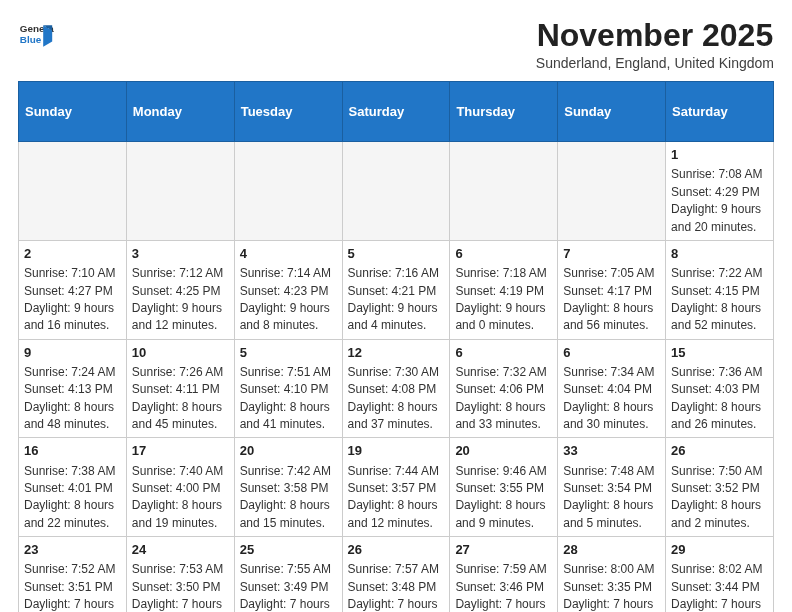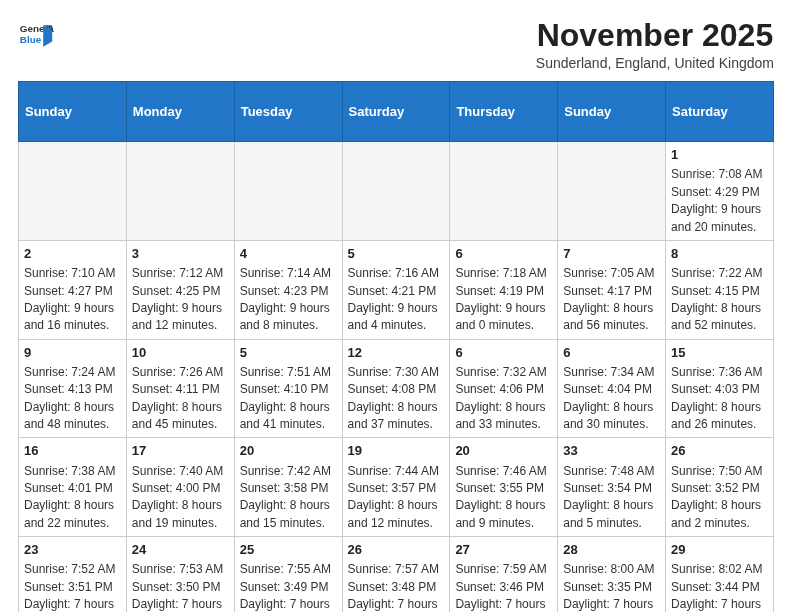--- a/index.html
+++ b/index.html
@@ -262,21 +262,21 @@
           </td>
           <td>
             <span class="day-number">19</span>
             <div class="day-info">Sunrise: 7:44 AM
 Sunset: 3:57 PM
 Daylight: 8 hours
 and 12 minutes.</div>
           </td>
           <td>
             <span class="day-number">20</span>
-            <div class="day-info">Sunrise: 7:46 AM
+            <div class="day-info">Sunrise: 9:46 AM
 Sunset: 3:55 PM
 Daylight: 8 hours
 and 9 minutes.</div>
           </td>
           <td>
             <span class="day-number">33</span>
             <div class="day-info">Sunrise: 7:48 AM
 Sunset: 3:54 PM
 Daylight: 8 hours
 and 5 minutes.</div>

